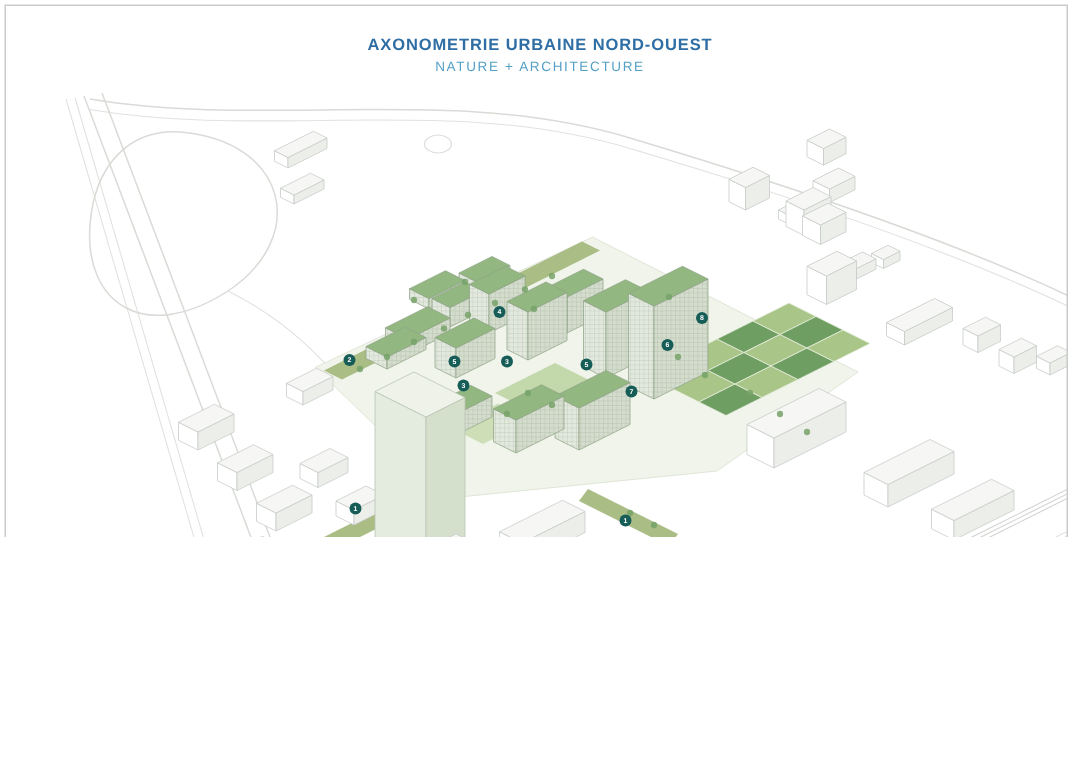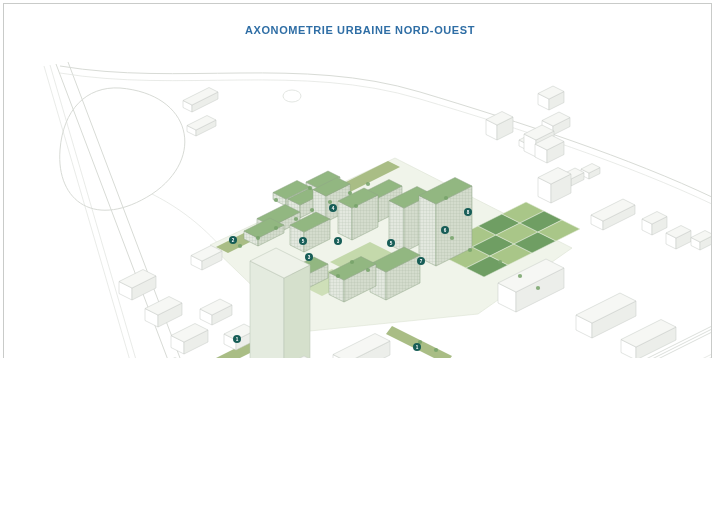--- a/index.html
+++ b/index.html
@@ -25,20 +25,21 @@
             color:#ffffff;font-size:9px;line-height:11px;letter-spacing:1.2px;white-space:nowrap;}
   .blackline{position:absolute;left:0;top:503px;width:720px;height:3px;background:#141414;z-index:7;}
 </style>
 </head>
 <body>
 
 <div class="page">
 
   <div class="hdr">
     <div class="t1">AXONOMETRIE URBAINE NORD-OUEST</div>
+    <div class="t2">NATURE + ARCHITECTURE</div>
   </div>
 
   <svg id="scene" viewBox="0 0 720 478">
     <defs>
       <pattern id="gl" width="3" height="3" patternUnits="userSpaceOnUse">
         <rect width="3" height="3" fill="#e3e8df"></rect>
         <path d="M0 0H3M0 0V3" stroke="#b9c4b2" stroke-width="0.5"></path>
       </pattern>
       <pattern id="gr" width="3" height="3" patternUnits="userSpaceOnUse">
         <rect width="3" height="3" fill="#d4dccd"></rect>

